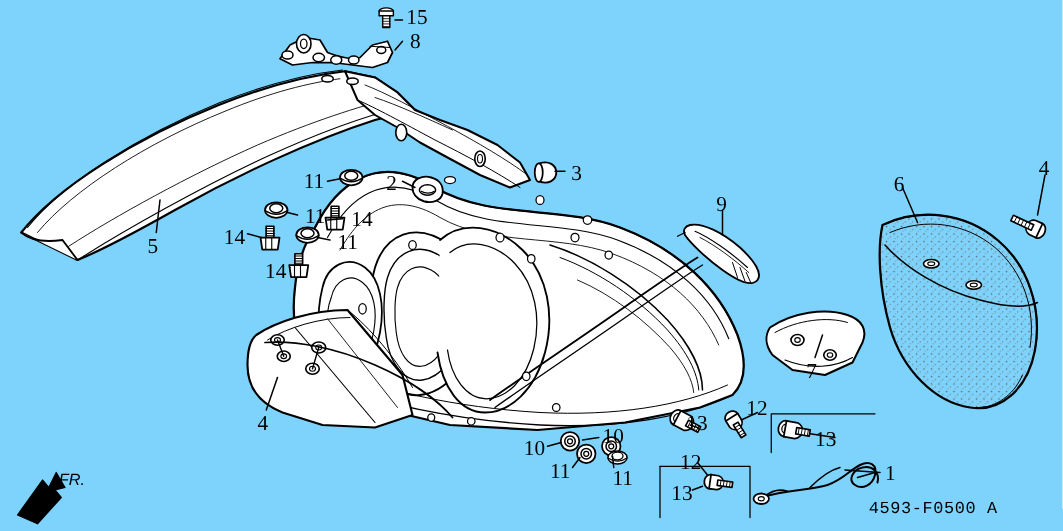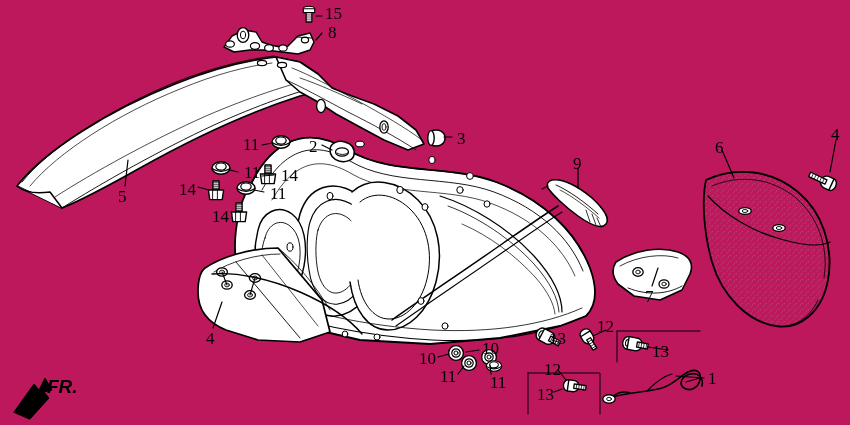--- a/index.html
+++ b/index.html
@@ -1,19 +1,19 @@
 <!DOCTYPE html>
 <html><head>
 <meta charset="utf-8">
 <style>
   html,body{margin:0;padding:0;background:#fff;}
   #page{
     position:relative;
     width:850px;height:425px;
-    background:#be185d;
+    background:#7dd3fc;
     overflow:hidden;
     font-family:"Liberation Serif", serif;
   }
   #art{position:absolute;left:0;top:0;width:850px;height:425px;}
   .callout{
     position:absolute;
     font-family:"Liberation Serif", serif;
     font-size:17px;
     font-weight:400;
     color:#000;
@@ -27,22 +27,22 @@
     font-family:"Liberation Mono", monospace;
     font-size:13.5px;
     letter-spacing:0.5px;
     color:#000;
     white-space:nowrap;
   }
   #frlabel{
     position:absolute;
     left:47px;top:376px;
     font-family:"Liberation Sans", sans-serif;
-    font-size:19px;
-    font-weight:bold;
+    font-size:13px;
+    font-weight:normal;
     font-style:italic;
     color:#000;
     white-space:nowrap;
   }
 </style>
 </head>
 <body>
 
 <div id="page">
 
@@ -392,14 +392,15 @@
   <div class="callout" style="left:440px;top:368px;">11</div>
   <div class="callout" style="left:490px;top:374px;">11</div>
   <div class="callout" style="left:549px;top:330px;">13</div>
   <div class="callout" style="left:597px;top:318px;">12</div>
   <div class="callout" style="left:652px;top:343px;">13</div>
   <div class="callout" style="left:544px;top:361px;">12</div>
   <div class="callout" style="left:537px;top:386px;">13</div>
 
   <div id="frlabel">FR.</div>
 
+  <div id="partnum">4593-F0500 A</div>
 
 </div>
 
 </body></html>

